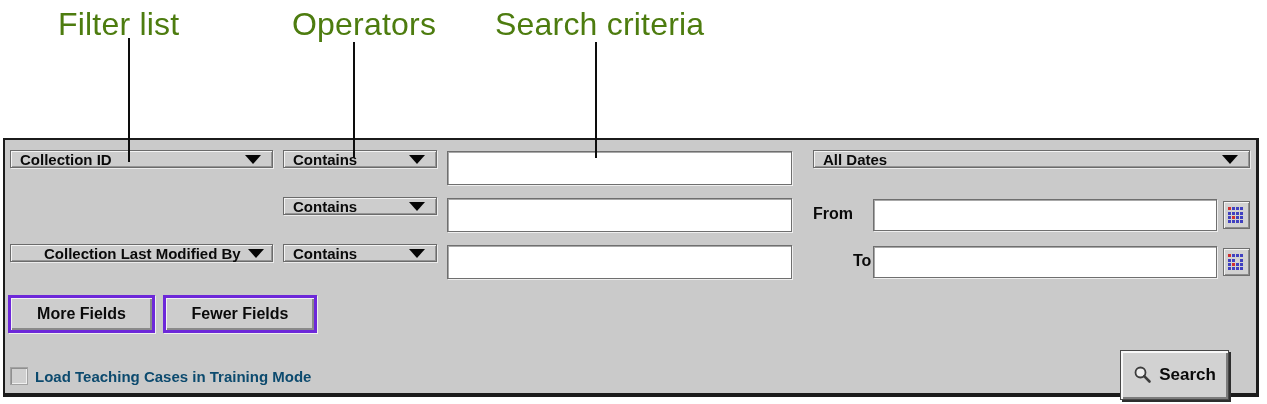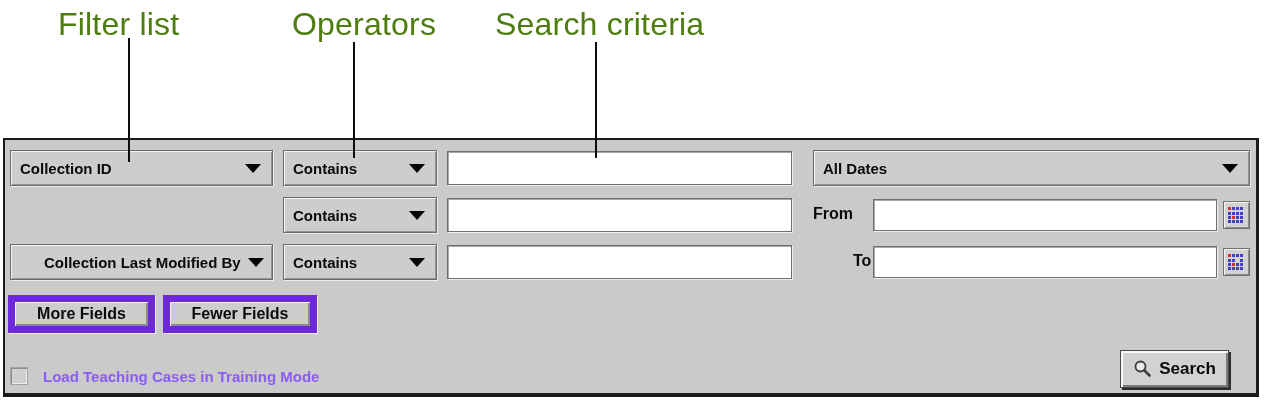--- a/index.html
+++ b/index.html
@@ -15,21 +15,21 @@
   }
   .callout-line { position:absolute; width:2px; background:#0d0d0d; z-index:6; }
   
   .panel {
     position:absolute; left:3px; top:138px; width:1256px; height:259px;
     background:#cacaca; border:2px solid #1b1b1b;
     border-right-width:3px; border-bottom-width:4px;
   }
   
   .combo {
-    position:absolute; height:36px; background:#cdcdcd;
+    position:absolute; height:18px; background:#cdcdcd;
     border:1px solid #6b6b6b;
     box-shadow: inset 1px 1px 0 #f4f4f4, inset -1px -1px 0 #949494, 1px 1px 0 #ececec;
     display:flex; align-items:center; cursor:default; z-index:2;
   }
   .combo-text {
     font-weight:bold; font-size:15px; color:#0a0a0a; padding-left:9px;
     white-space:nowrap; flex:1 1 auto;
   }
   .combo-arrow {
     width:0; height:0; border-left:8px solid transparent;
@@ -47,42 +47,42 @@
     z-index:2; white-space:nowrap;
   }
   .cal-btn {
     position:absolute; width:27px; height:28px; background:#d2d2d2;
     border:1px solid #6f6f6f;
     box-shadow: inset 1px 1px 0 #f4f4f4, inset -1px -1px 0 #8d8d8d;
     display:flex; align-items:center; justify-content:center; cursor:pointer; z-index:2;
   }
   .push-btn {
     position:absolute; height:38px; background:#cdcdcd;
-    border:7px solid #6d28d9;
+    border:3px solid #6d28d9;
     box-shadow: inset 1px 1px 0 #f2f2f2, inset -2px -2px 0 #8a8a8a, 1px 1px 0 #efefef;
     font-family:"Liberation Sans", sans-serif; font-weight:bold; font-size:16px;
     color:#0a0a0a; cursor:pointer; z-index:2;
   }
   .search-btn {
-    position:absolute; left:1120px; top:350px; width:109px; height:38px;
+    position:absolute; left:1120px; top:350px; width:109px; height:50px;
     background:#d2d2d2; border:1px solid #474747;
     box-shadow: inset 2px 2px 0 #f8f8f8, inset -2px -2px 0 #7c7c7c, 2px 2px 0 #2e2e2e;
     display:flex; align-items:center; justify-content:center; gap:6px;
     font-weight:bold; font-size:17px; color:#0a0a0a; cursor:pointer; z-index:2;
     font-family:"Liberation Sans", sans-serif;
   }
   .checkbox {
     position:absolute; left:10px; top:367px; width:18px; height:18px;
     background:#d0d0d0; border:1px solid #a2a2a2;
     box-shadow: inset 1px 1px 0 #8f8f8f, inset -1px -1px 0 #f0f0f0;
     cursor:pointer; z-index:2;
   }
   .checkbox-label {
     position:absolute; left:35px; top:368px; font-weight:bold; font-size:15px;
-    color:#8b5cf6; z-index:2; white-space:nowrap;margin-left:8px;
+    color:#0c4a6e; z-index:2; white-space:nowrap;
   }
 </style>
 </head>
 <body>
 
 <div class="canvas">
 
   <span class="callout" style="left:58px;">Filter list</span>
   <span class="callout" style="left:292px;">Operators</span>
   <span class="callout" style="left:495px;">Search criteria</span>

